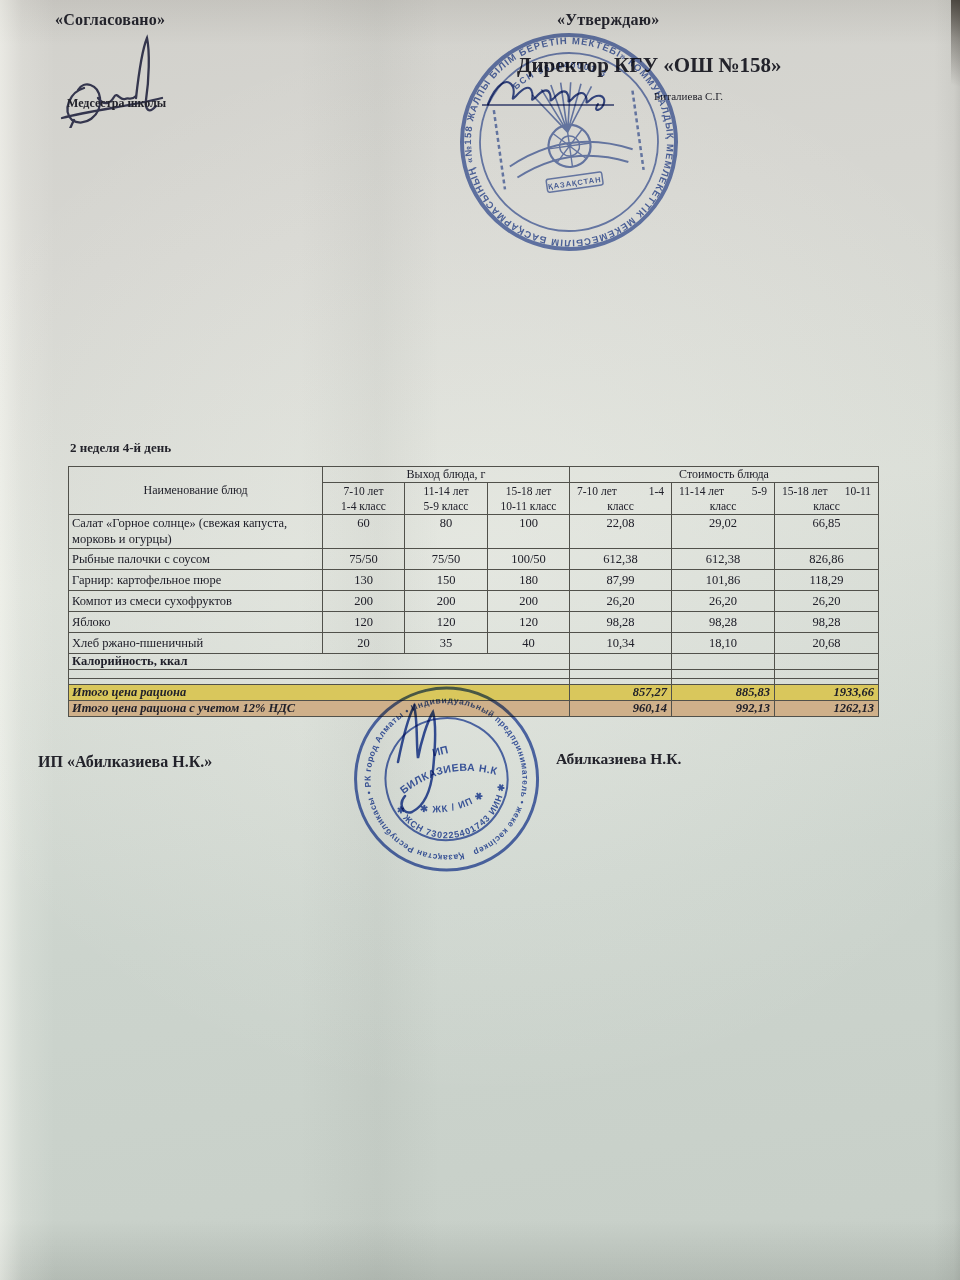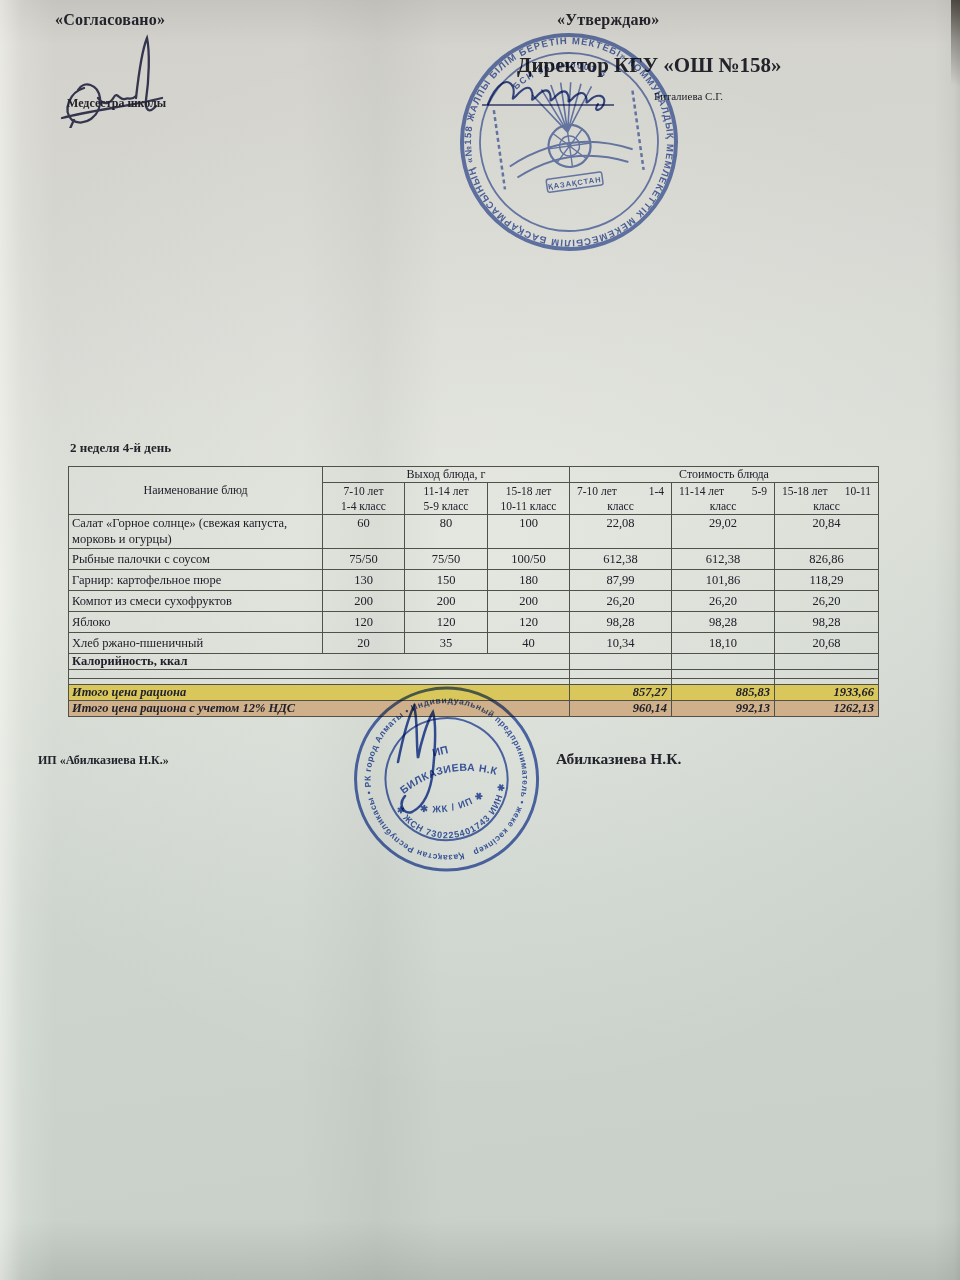--- a/index.html
+++ b/index.html
@@ -41,21 +41,21 @@
   td.num{text-align:center;}
   tr.dish{height:21px;}
   tr.dish-tall{height:34px;}
   tr.dish-tall td{vertical-align:top;line-height:1.25;padding-top:1px;}
   tr.kcal{height:15px;}
   tr.kcal td{font-weight:bold;}
   tr.empty1{height:9px;}
   tr.empty2{height:6px;}
   tr.total td{height:13px;font-weight:bold;font-style:italic;font-size:12.5px;}
   tr.total td.num{text-align:right;padding-right:4px;}
-  .ip-label{font-size:12px;font-weight:bold;}
+  .ip-label{font-size:16px;font-weight:bold;}
   .sign-name{font-size:15.5px;font-weight:bold;}
   .stamp{mix-blend-mode:multiply;opacity:.93;}
   .school-stamp{left:455px;top:28px;width:228px;height:228px;transform:rotate(-8deg);}
   .ip-stamp{left:346px;top:686px;width:202px;height:190px;transform:rotate(-13deg);}
   .sig{mix-blend-mode:multiply;}
   .underline-dir{left:482px;top:104px;width:132px;height:2px;background:#3c456f;opacity:.8;}
 </style>
 </head>
 <body>
 
@@ -169,21 +169,21 @@
         <div>класс</div>
       </td>
     </tr>
     <tr class="dish-tall">
       <td>Салат «Горное солнце» (свежая капуста, морковь и огурцы)</td>
       <td class="num">60</td>
       <td class="num">80</td>
       <td class="num">100</td>
       <td class="num">22,08</td>
       <td class="num">29,02</td>
-      <td class="num">20,84</td>
+      <td class="num">66,85</td>
     </tr>
     <tr class="dish">
       <td>Рыбные палочки с соусом</td>
       <td class="num">75/50</td>
       <td class="num">75/50</td>
       <td class="num">100/50</td>
       <td class="num">612,38</td>
       <td class="num">612,38</td>
       <td class="num">826,86</td>
     </tr>

